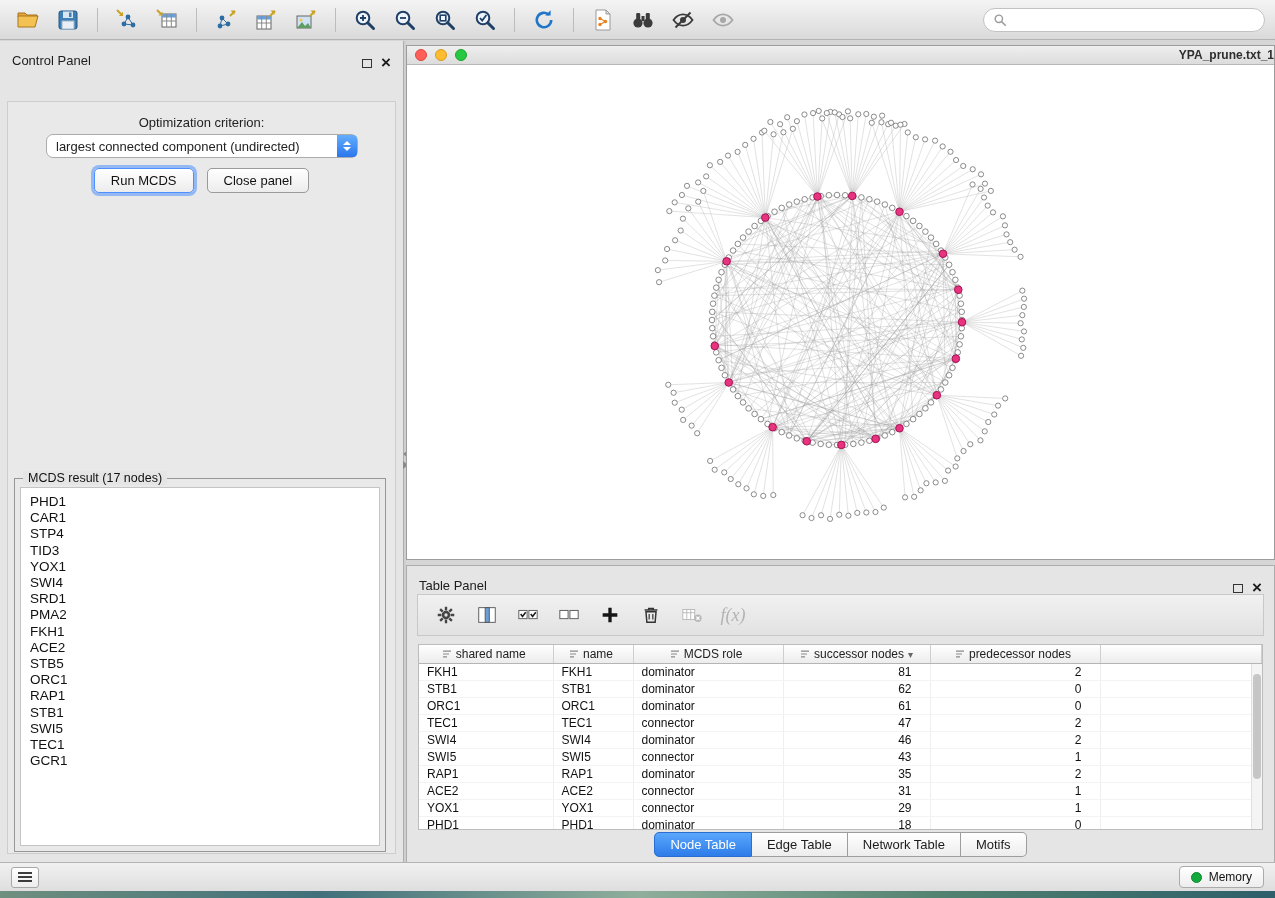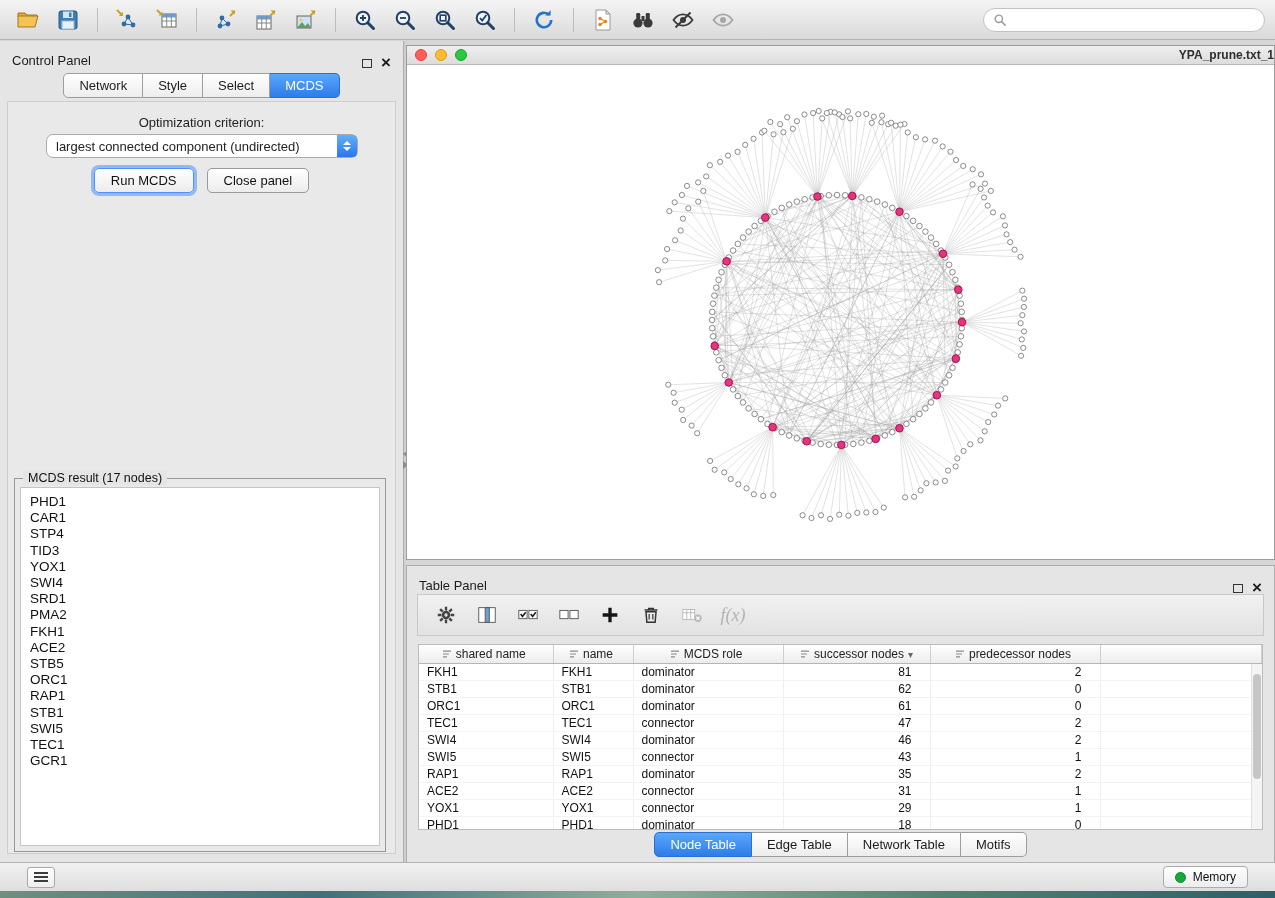--- a/index.html
+++ b/index.html
@@ -66,21 +66,21 @@
   th{height:18px;background:linear-gradient(#ffffff,#ececec);border-right:1px solid #cfcfcf;border-bottom:1px solid #b5b5b5;font-weight:normal;font-size:12px;color:#222;text-align:center;white-space:nowrap;overflow:hidden}
   th .hlab{margin:12px 4px}
   td{height:17px;padding:0 8px;border-right:1px solid #efefef;border-bottom:1px solid #f3f3f3;white-space:nowrap;overflow:hidden;color:#111}
   td.num{text-align:right;padding-right:18px}
   .chev{color:#666;font-size:10px}
   .tbl-scrollbar{position:absolute;right:0;top:19px;bottom:0;width:11px;background:#f4f4f4;border-left:1px solid #e0e0e0}
   .tbl-thumb{position:absolute;left:1px;right:1px;top:10px;height:105px;background:#c6c6c6;border-radius:5px}
   .tp-tabs{position:absolute;left:0;right:0;bottom:5px;display:flex;justify-content:center}
 
   
-  .status-bar{position:absolute;left:0;top:862px;width:1275px;height:29px;background:linear-gradient(#f1f1f1,#dedede);border-top:1px solid #b3b3b3;display:flex;align-items:center;padding:0 27px}
+  .status-bar{position:absolute;left:0;top:862px;width:1275px;height:29px;background:linear-gradient(#f1f1f1,#dedede);border-top:1px solid #b3b3b3;display:flex;align-items:center;padding:0 11px}
   .menu-btn{width:28px;height:21px;border:1px solid #a8a8a8;border-radius:3px;background:linear-gradient(#fff,#ededed);display:flex;flex-direction:column;justify-content:center;gap:2.5px;padding:0 6px}
   .bar{height:1.6px;background:#3c3c3c}
   .memory-btn{margin-left:auto;display:flex;align-items:center;gap:7px;background:linear-gradient(#fff,#ededed);border:1px solid #ababab;border-radius:4px;padding:3px 11px;font-size:12px;color:#111}
   .mem-dot{width:11px;height:11px;border-radius:50%;background:#15a83c;border:1px solid #0c8a2d}
 
   .wallpaper{position:absolute;left:0;top:891px;width:1275px;height:7px;background:linear-gradient(90deg,#6f8f7f,#41707b,#8fae9b,#50806f,#2e5f6a)}
 </style>
 </head>
 <body>
 
@@ -227,26 +227,20 @@
 </div>
 
 <div class="control-panel">
   <div class="panel-header">
     <span>Control Panel</span>
     <span class="win-btns">
       <span class="float-ic"></span>
       <span class="close-ic">×</span>
     </span>
   </div>
-  <div class="seg-tabs">
-      <div class="seg-tab">Network</div>
-      <div class="seg-tab">Style</div>
-      <div class="seg-tab">Select</div>
-      <div class="seg-tab active">MCDS</div>
-    </div>
   <div class="panel-inner"></div>
   <div class="opt-label">Optimization criterion:</div>
   <div class="dropdown">
     <span class="dd-text">largest connected component (undirected)</span>
     <span class="dd-stepper">
         <span class="dd-up"></span>
         <span class="dd-down"></span>
       </span>
   </div>
   <div class="btn-row">

